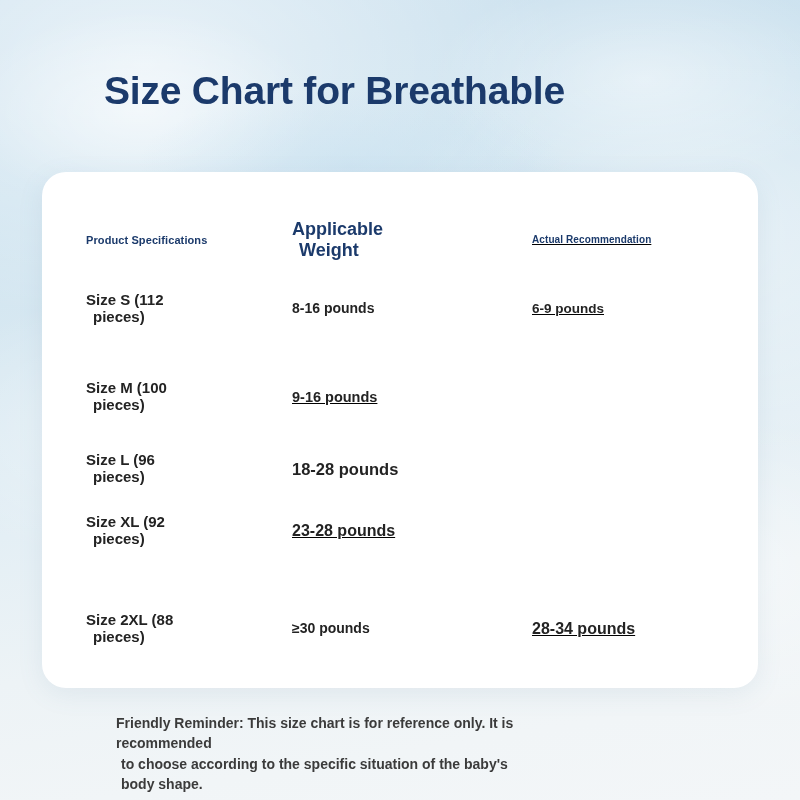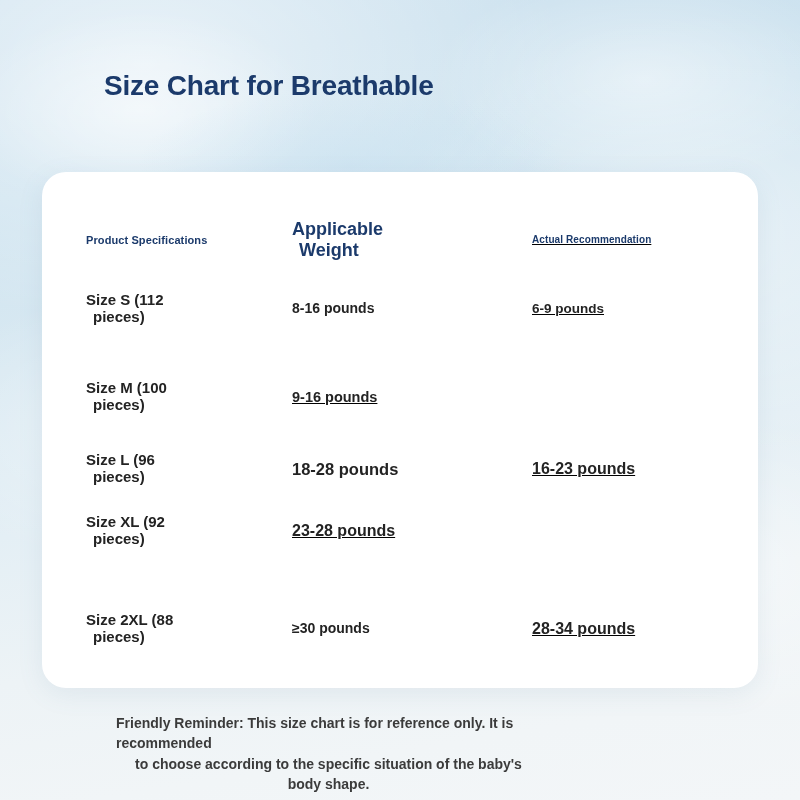--- a/index.html
+++ b/index.html
@@ -46,21 +46,21 @@
   .cloud.c5 { left: 560px;  top: 420px; width: 360px; height: 300px; background: radial-gradient(ellipse at center, rgba(255,255,255,0.40), rgba(255,255,255,0) 72%); }
 
   
   #title {
     position: absolute;
     left: 104px;
     top: 72px;
     width: 600px;
     margin: 0;
     color: #1b3a6b;
-    font-size: 28px;
+    font-size: 39px;
     font-weight: bold;
     line-height: 0.97;
     letter-spacing: -0.2px;
     white-space: pre-line;
     text-indent: 0;
   }
   #title .ln2 { display: block; padding-left: 8px; }
 
   
   #card {
@@ -136,21 +136,21 @@
     position: absolute;
     left: 116px;
     top: 713px;
     width: 420px;
     color: #3b3b3b;
     font-size: 14px;
     font-weight: bold;
     line-height: 1.45;
     white-space: pre-line;
   }
-  #footer-small .i { display: block; padding-left: 5px; text-align: center; }
+  #footer-small .i { display: block; padding-left: 5px; }
 
   #footer-big {
     position: absolute;
     left: 172px;
     top: 738px;
     width: 520px;
     color: #2b2b2b;
     font-size: 13.5px;
     font-weight: bold;
     line-height: 1.25;
@@ -207,23 +207,20 @@
         </div>
       </div>
 
       <div class="row body r3" style="top:268px; height:58px;">
         <div class="cell col-spec">
           <span class="txt"><span>Size L (96</span><span class="i">pieces)</span></span>
         </div>
         <div class="cell col-appl">
           <span class="txt">18-28 pounds</span>
         </div>
-        <div class="cell col-rec">
-          <span class="txt">16-23 pounds</span>
-        </div>
       </div>
 
       <div class="row body r4" style="top:330px; height:58px;">
         <div class="cell col-spec">
           <span class="txt"><span>Size XL (92</span><span class="i">pieces)</span></span>
         </div>
         <div class="cell col-rec">
           <span class="txt">23-28 pounds</span>
         </div>
       </div>

